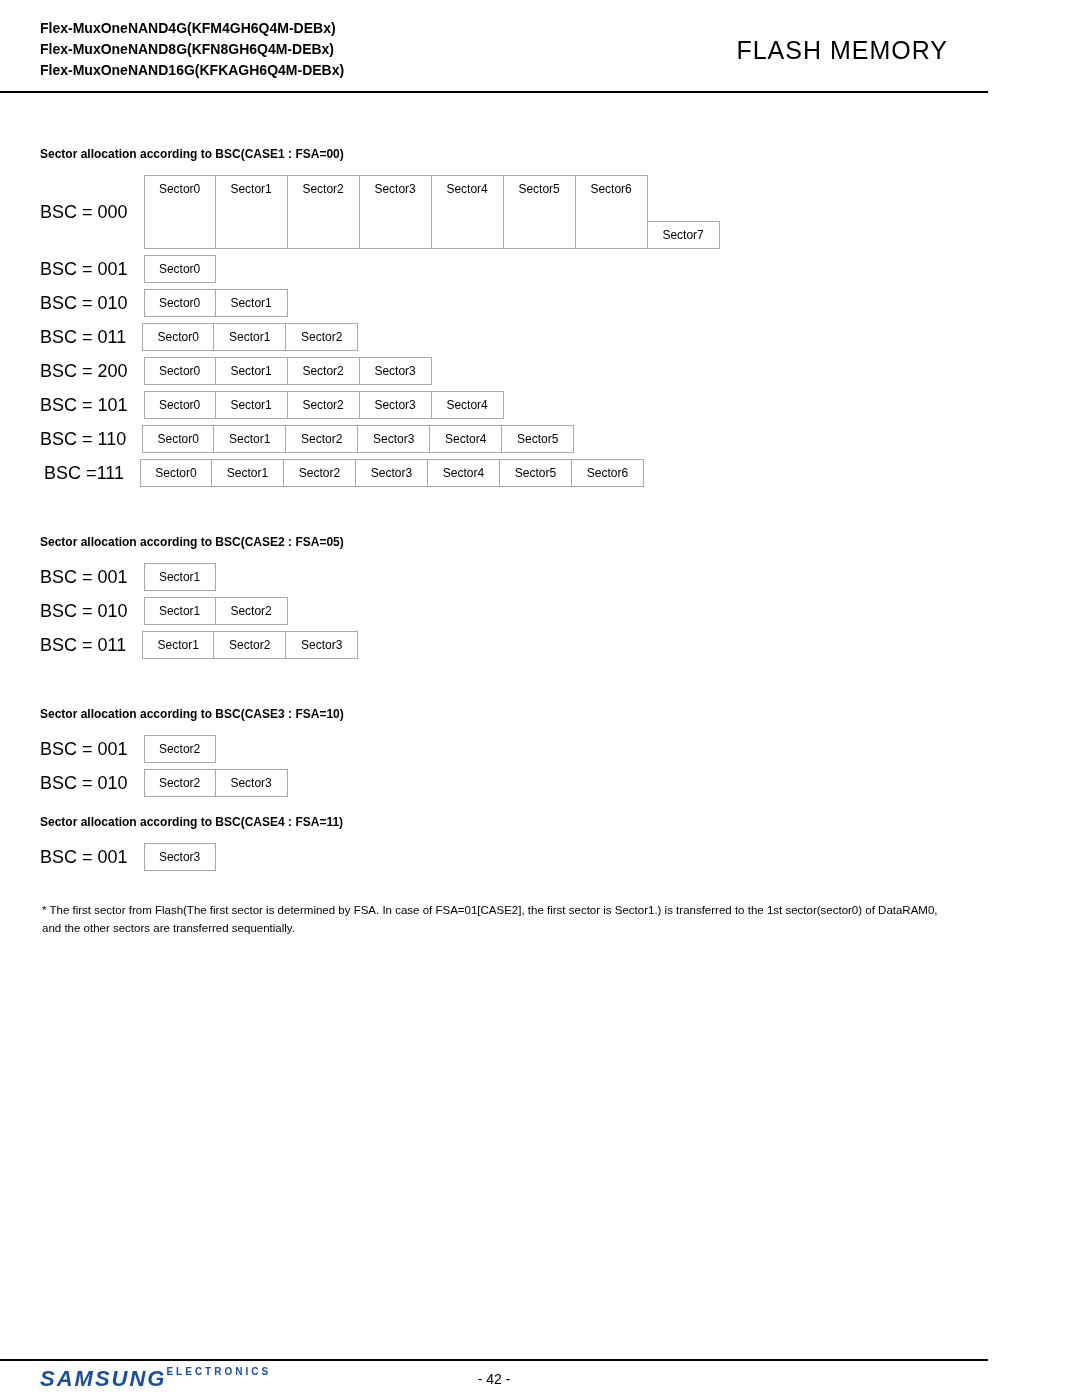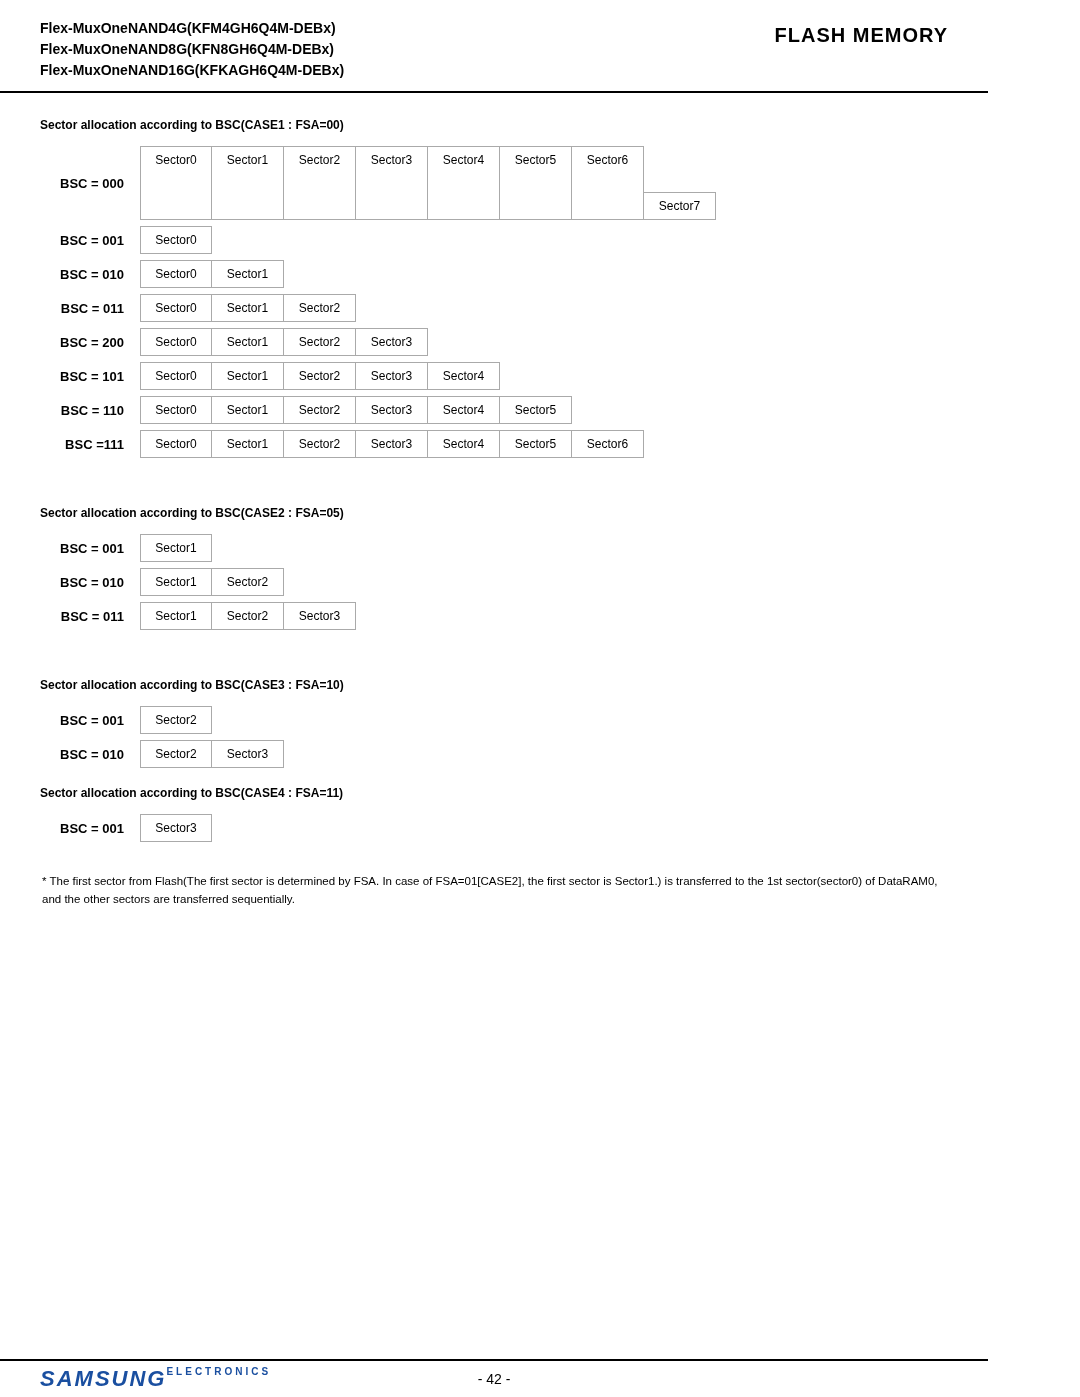--- a/index.html
+++ b/index.html
@@ -26,49 +26,50 @@
       align-items: flex-start;
       padding: 18px 40px 10px 40px;
       border-bottom: 2px solid #000;
     }
     .header-title {
       font-size: 14px;
       font-weight: bold;
       line-height: 1.5;
     }
     .header-right {
-      font-size: 20px;
-      font-weight: bold;
+      font-size: 25px;
+      font-weight: normal;
       letter-spacing: 1px;
       white-space: nowrap;
       padding-top: 6px;
+      margin-top: 12px;
     }
     
     .content {
-      padding: 7px 40px 20px 40px;
+      padding: 36px 40px 20px 40px;
       flex: 1;
     }
     .section-title {
       font-size: 12px;
       font-weight: bold;
       margin-bottom: 14px;
       margin-top: 18px;
     }
     
     .bsc-section {
       margin-bottom: 6px;
     }
     .bsc-row {
       display: flex;
       align-items: center;
       margin-bottom: 6px;
     }
     .bsc-label {
-      font-size: 13px;
-      font-weight: bold;
+      font-size: 18px;
+      font-weight: normal;
       min-width: 100px;
       text-align: right;
       padding-right: 16px;
     }
     .sector-cell {
       border: 1px solid #aaa;
       padding: 6px 10px;
       font-size: 12px;
       min-width: 72px;
       text-align: center;

